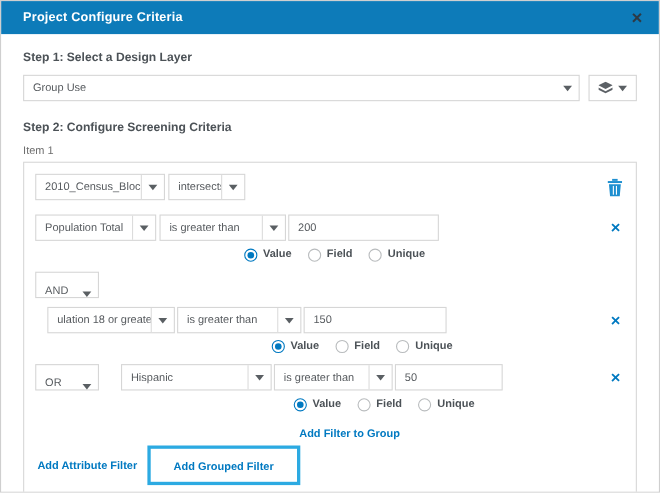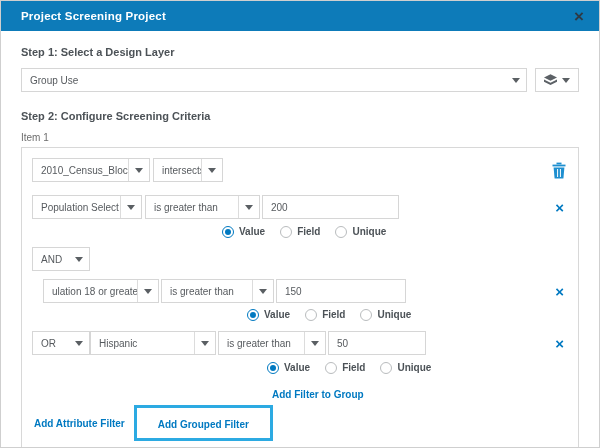--- a/index.html
+++ b/index.html
@@ -58,22 +58,22 @@
     height:24px; border:1px solid #d6d6d6; margin-left:2px; padding:0 8px;
     font-family:"Liberation Sans", sans-serif; font-size:10px; color:#565a5e; outline:none;
   }
   .x-btn { margin-left:auto; margin-right:4px; color:#0079c1; font-size:15px; font-weight:bold;
     line-height:1; cursor:pointer; }
 
   .row2 { margin-top:8px; }
   .row2 .fld { width:116px; margin-left:11px; }
   .row2 .op { width:113px; margin-left:2px; }
   .row3 { margin-top:10px; }
-  .sel-bool { width:58px; }
-  .row3 .fld { width:126px; margin-left:0; }
+  .sel-bool { width:58px;align-items:flex-end; }
+  .row3 .fld { width:137px; margin-left:20px; }
   .row3 .op { width:108px; margin-left:2px; }
   .and-row { margin-top:9px; display:flex; }
 
   
   .radio-row { display:flex; align-items:center; gap:15px; margin-top:6px; height:13px; }
   .rr1 { margin-left:190px; } .rr2 { margin-left:215px; margin-top:5px; } .rr3 { margin-left:235px; }
   .radio { display:flex; align-items:center; gap:5px; cursor:pointer; }
   .rb { width:12px; height:12px; border-radius:50%; border:1px solid #b9bcbe; background:#fff;
     display:flex; align-items:center; justify-content:center; }
   .rb.sel { border:1px solid #0079c1; }
@@ -85,21 +85,21 @@
   .links-row { display:flex; align-items:center; margin-top:3px; }
   .attr-link { margin-left:2px; }
   .callout { margin-left:9px; border:3px solid #2caae2; padding:6px 21px; }
 </style>
 </head>
 <body>
 
 <div class="dialog">
 
   <div class="hdr">
-    <span class="hdr-title">Project Screening Project</span>
+    <span class="hdr-title">Project Configure Criteria</span>
     <span class="hdr-close"><span>×</span></span>
   </div>
 
   <div class="body">
 
     <div class="section-label lbl-step1">Step 1: Select a Design Layer</div>
     <div class="layer-pick-row">
       <div class="select layer-select">
         <span class="sel-label">Group Use</span>
         <span class="caret-box">
@@ -141,21 +141,21 @@
             <rect x="4.5" y="0.6" width="5" height="1.8" fill="#1e8fd0"></rect>
             <path d="M1.6 5.6 H12.4 L11.4 16.4 H2.6 Z" fill="#1e8fd0"></path>
             <rect x="5.1" y="7" width="1" height="8" fill="#ffffff"></rect>
             <rect x="7.9" y="7" width="1" height="8" fill="#ffffff"></rect>
           </svg>
         </span>
       </div>
 
       <div class="filter-row">
         <div class="select fld">
-          <span class="sel-label">Population Select</span>
+          <span class="sel-label">Population Total</span>
           <span class="sel-div"></span>
           <span class="caret-box">
               <span class="caret"></span>
             </span>
         </div>
         <div class="select op">
           <span class="sel-label">is greater than</span>
           <span class="sel-div"></span>
           <span class="caret-box">
               <span class="caret"></span>

